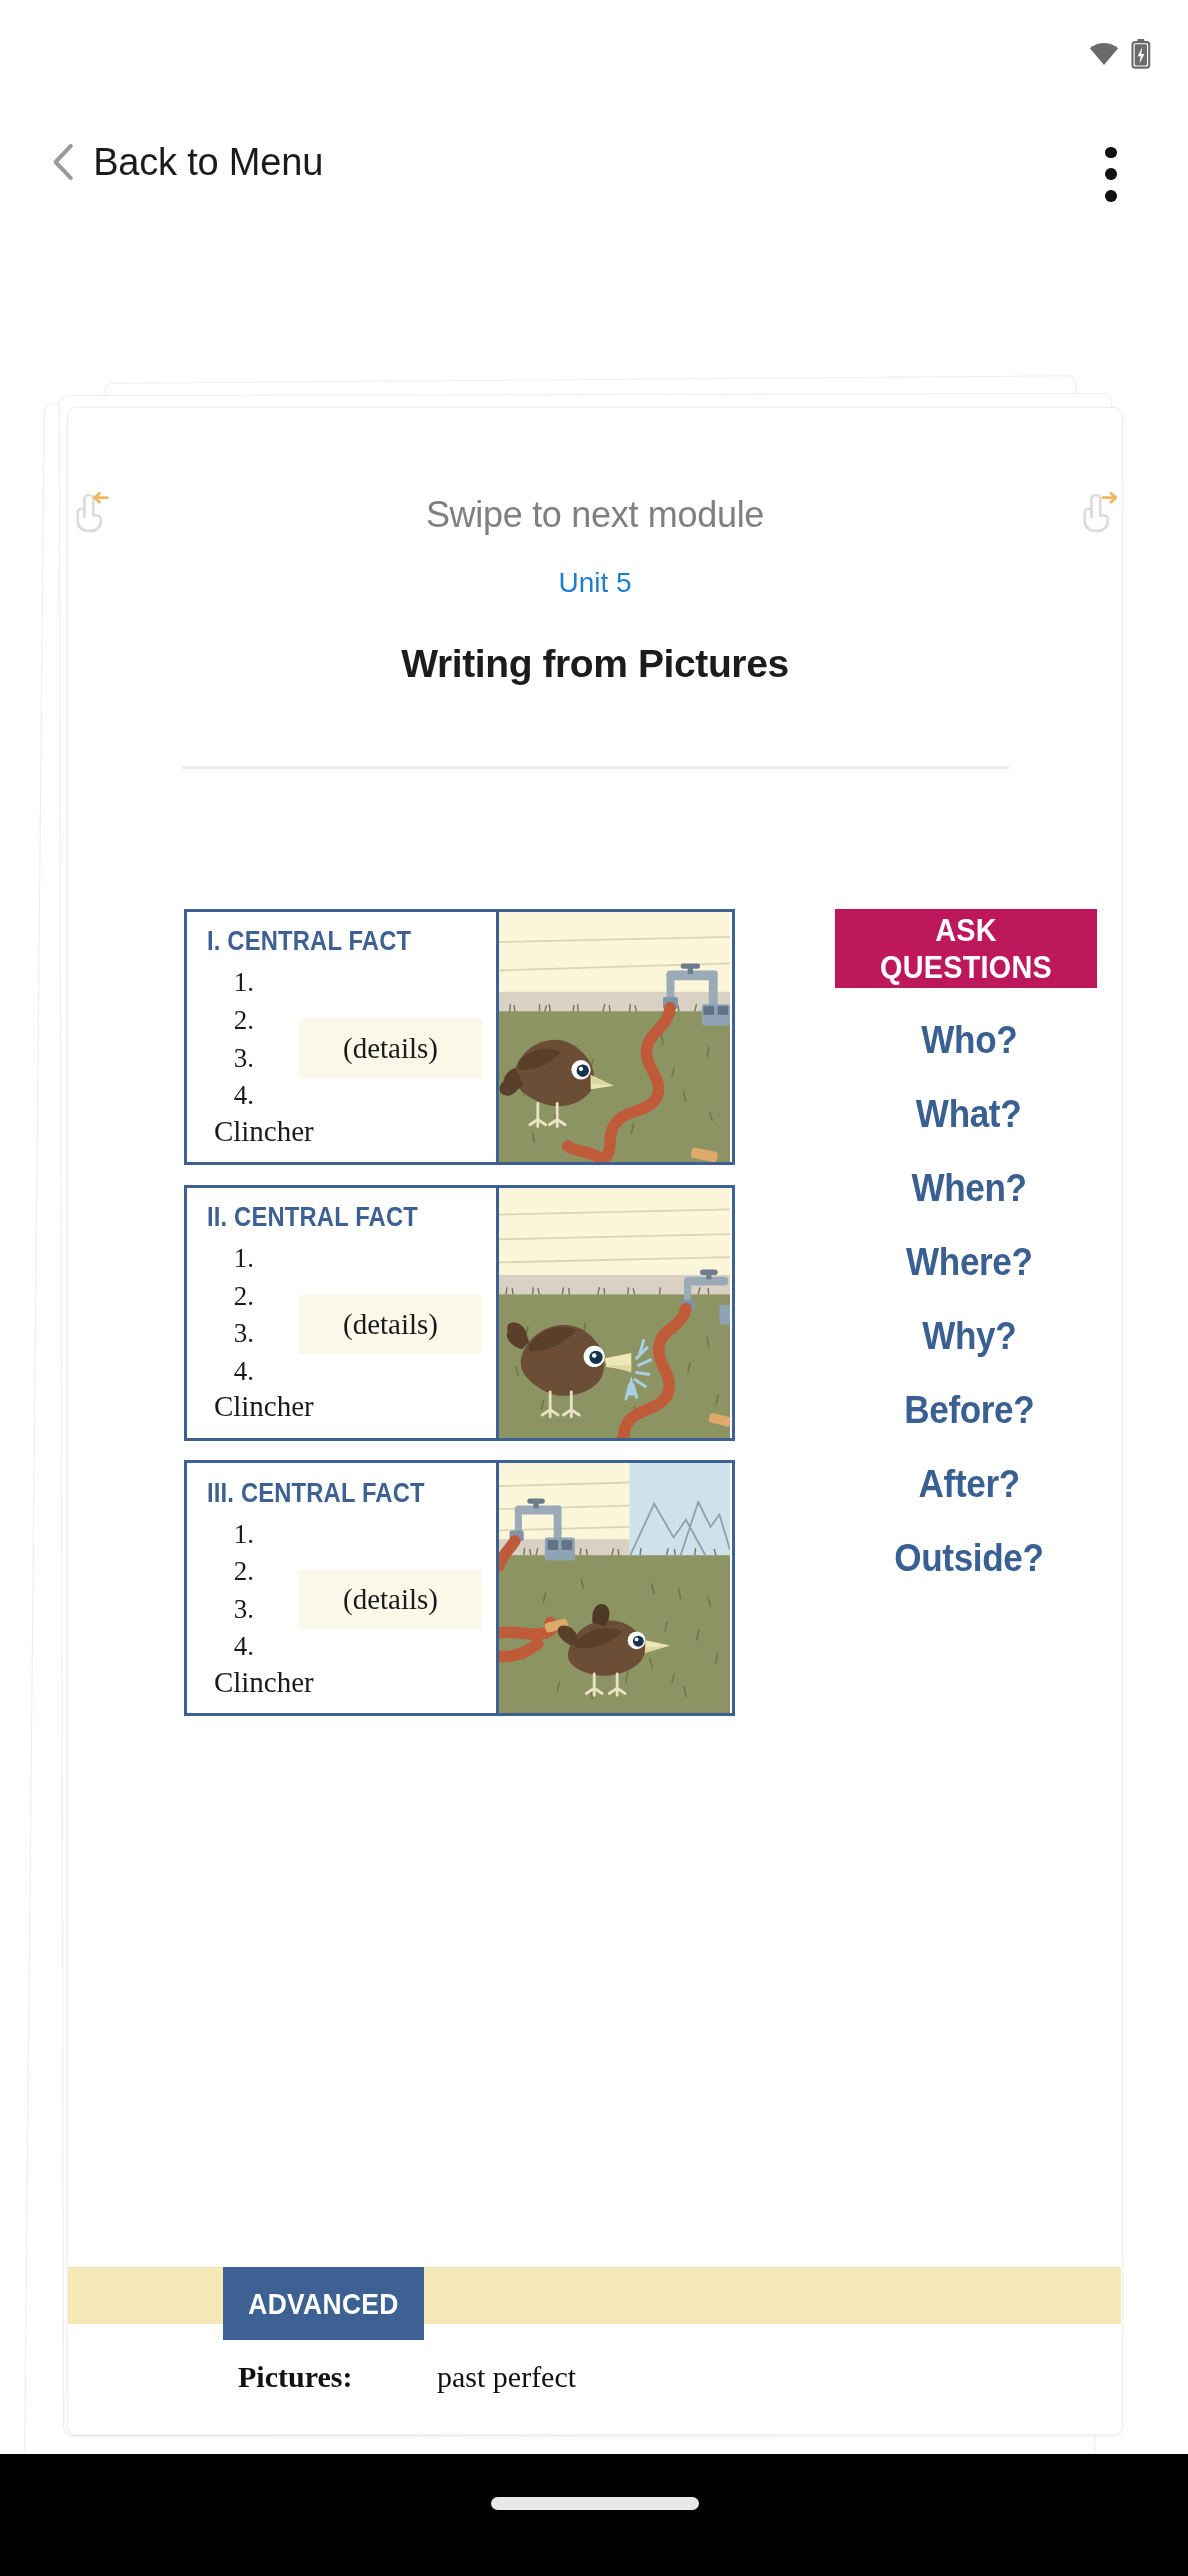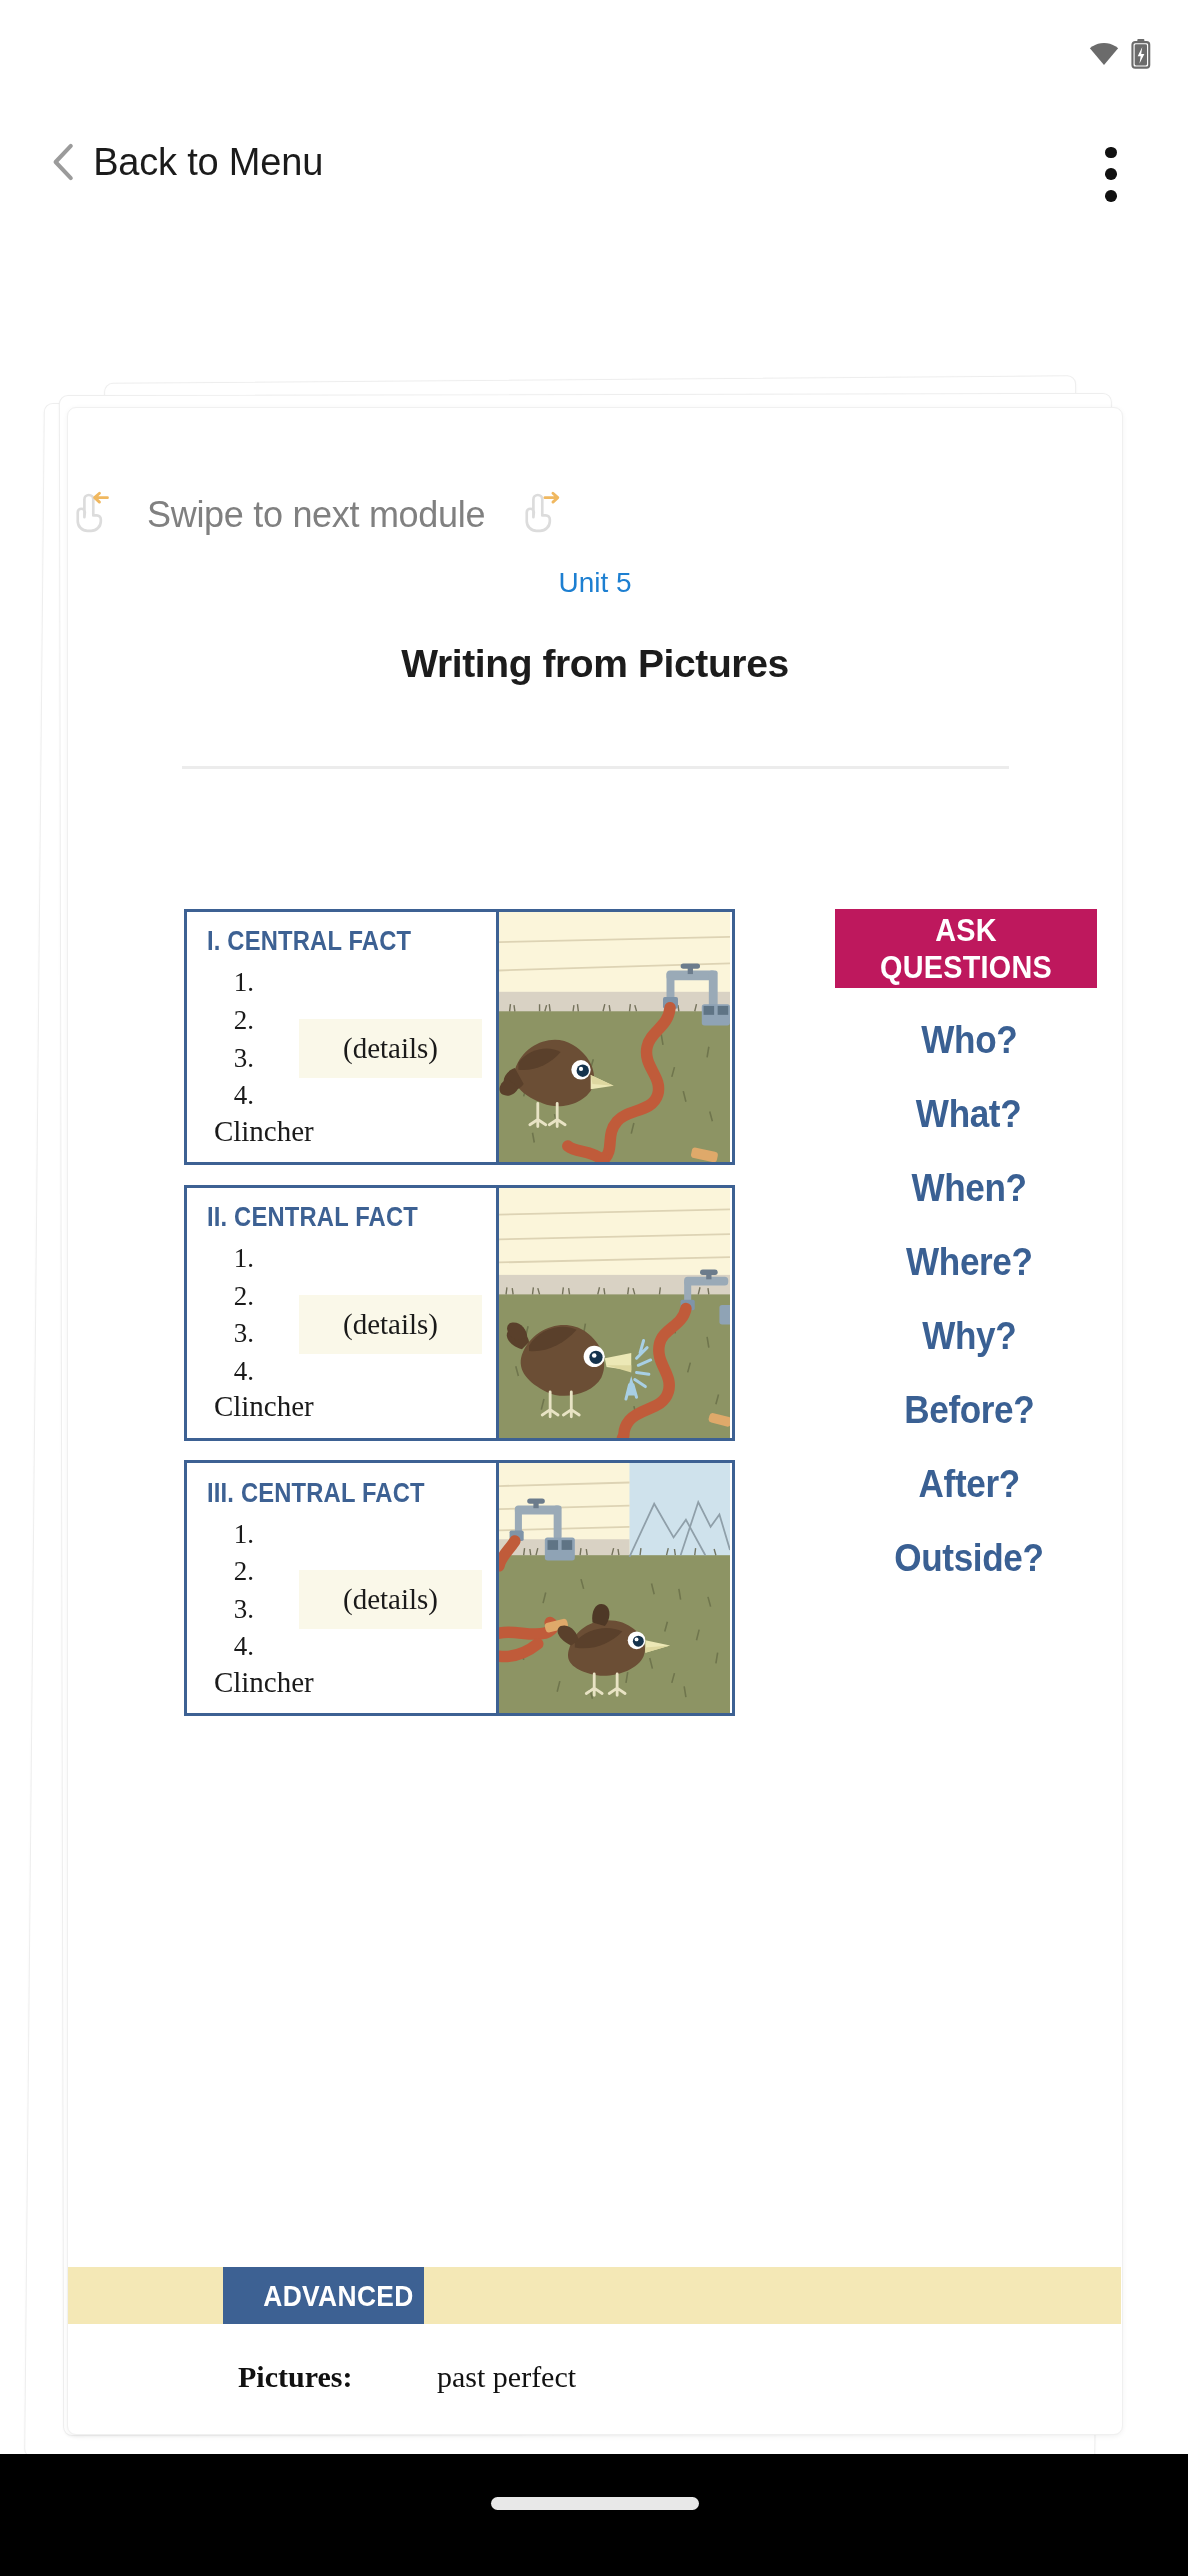--- a/index.html
+++ b/index.html
@@ -131,21 +131,21 @@
   }
 
   
   .swipe-row {
     position: absolute;
     top: 79px;
     left: 0;
     width: 1054px;
     display: flex;
     align-items: center;
-    justify-content: flex-start;
+    justify-content: space-between;
     gap: 32px;
   }
   .hand-icon { width: 47px; height: 55px; display: block; }
   .swipe-text {
     font-size: 36px;
     color: #808080;
     font-family: "Liberation Sans", sans-serif;
     letter-spacing: -0.3px;
   }
 
@@ -303,29 +303,29 @@
     top: 0;
     width: 1057px;
     height: 57px;
     background: #f4e8b6;
   }
   .advanced-badge {
     position: absolute;
     left: 155px;
     top: 0;
     width: 201px;
-    height: 57px;
+    height: 73px;
     background: #3d6193;
     color: #fff;
     font-family: "Liberation Sans", sans-serif;
     font-weight: bold;
     font-size: 30px;
     display: flex;
     align-items: center;
-    justify-content: flex-end;
+    justify-content: center;
     letter-spacing: 0.4px;
     box-sizing: border-box;
   }
   .advanced-badge span { transform: scaleX(0.88); display:inline-block; }
 
   .adv-table {
     position: absolute;
     left: 170px;
     top: 93px;
     width: 805px;

